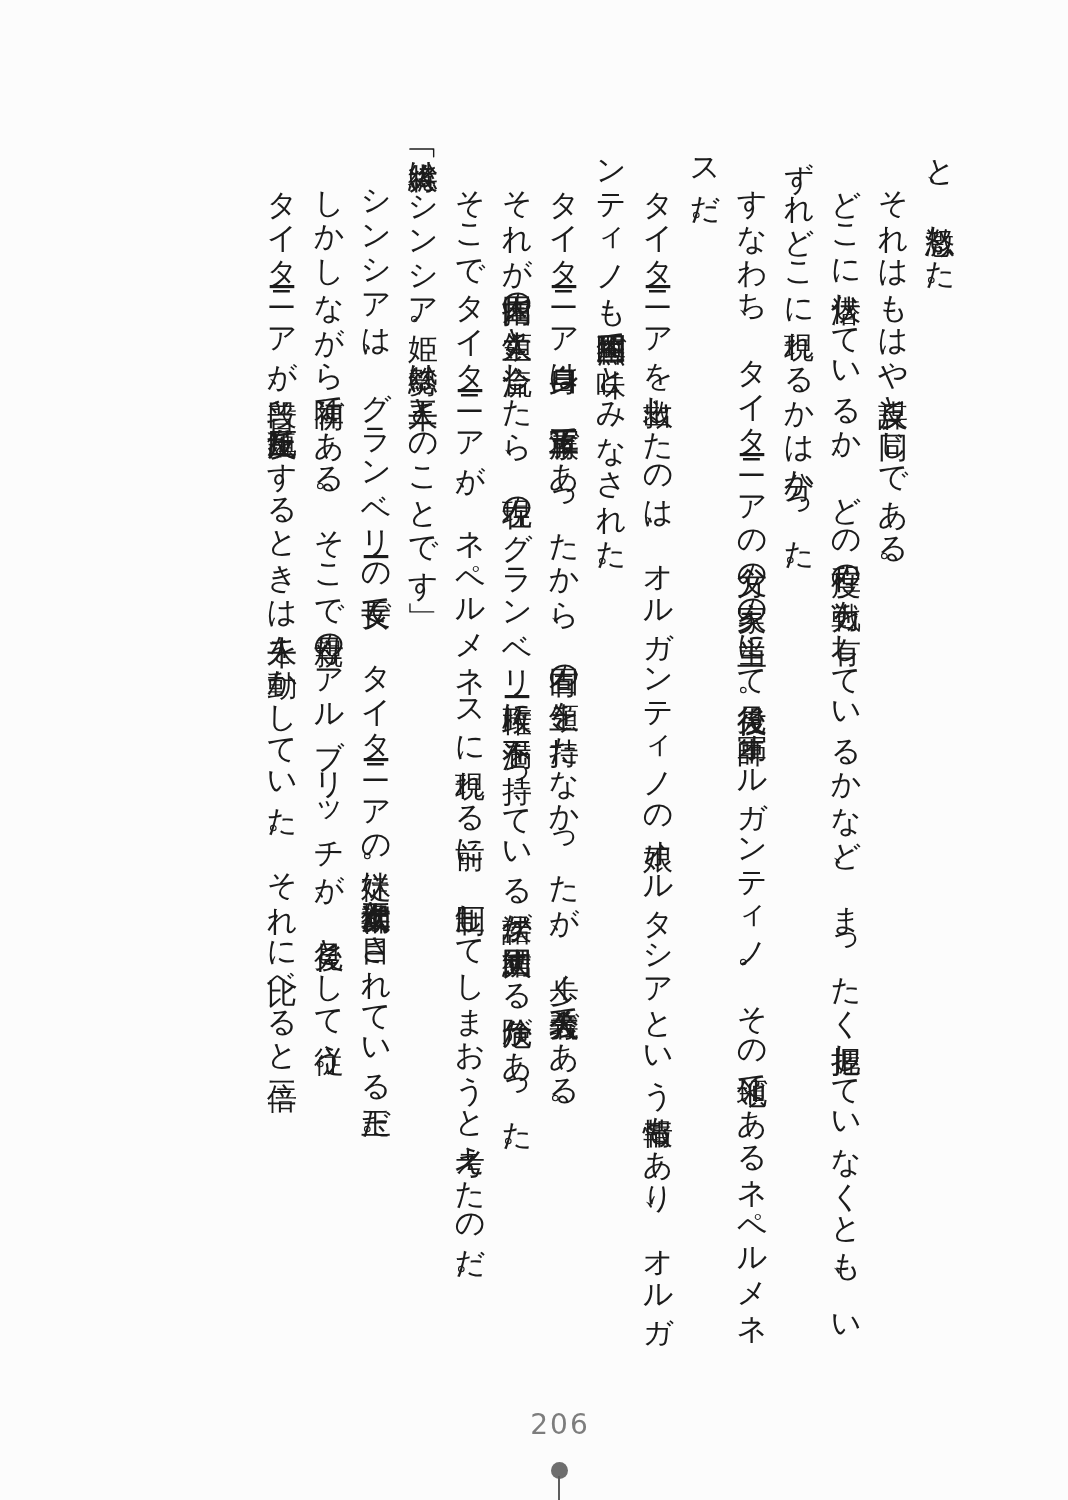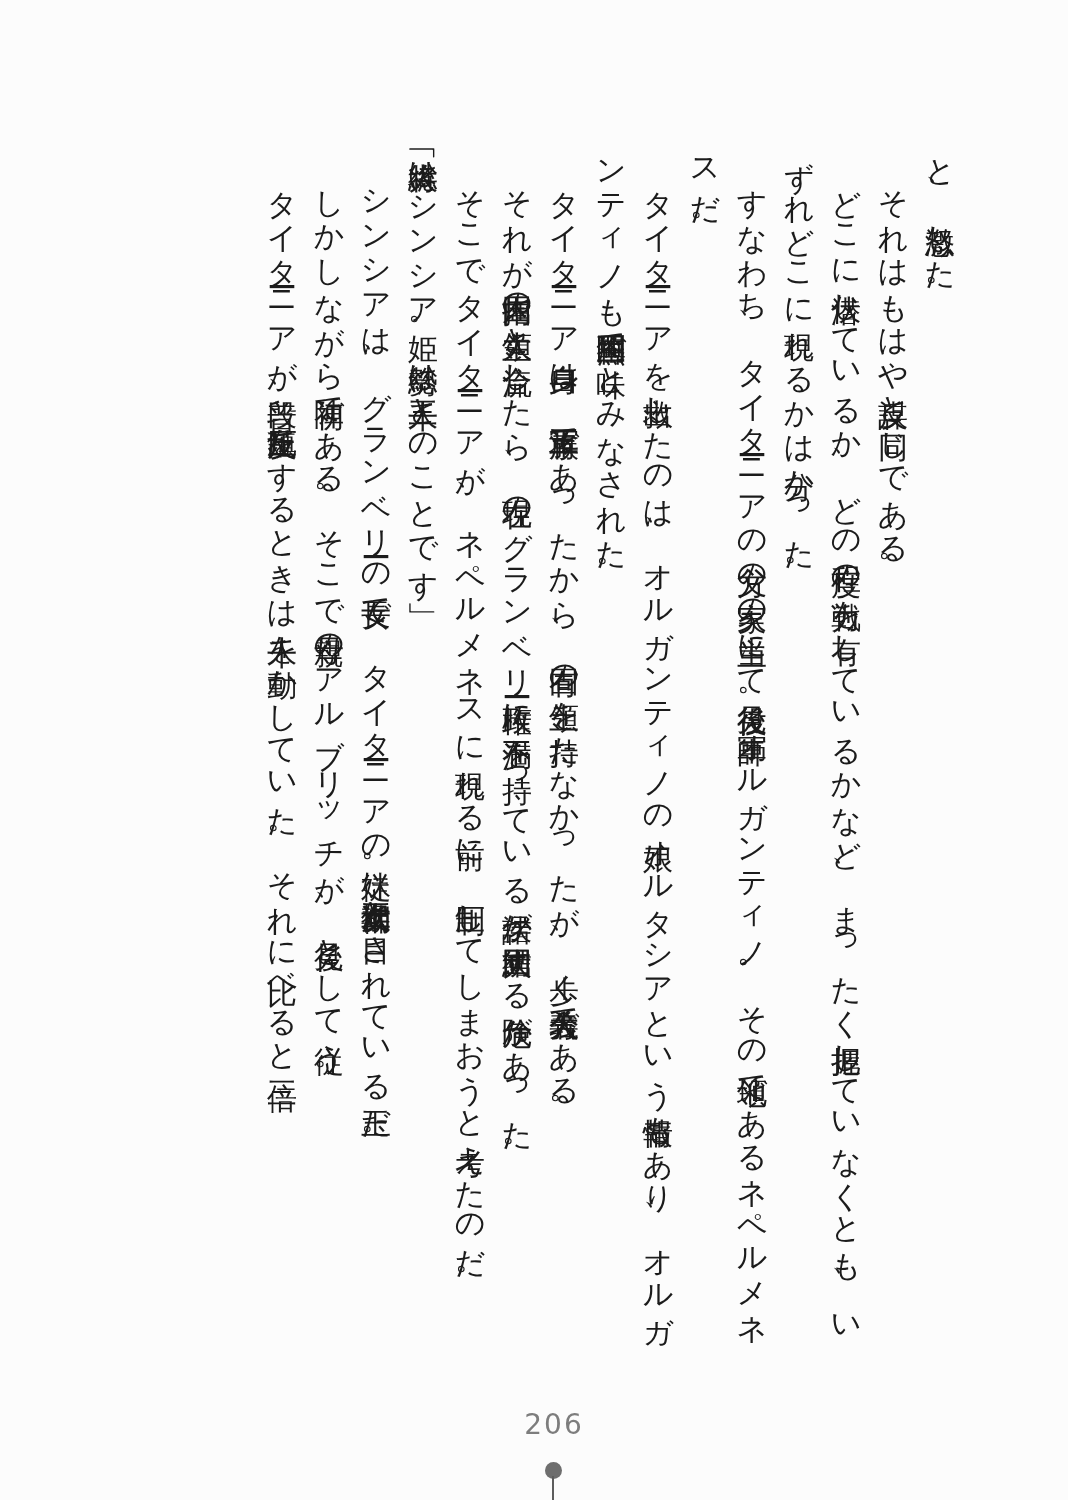--- a/index.html
+++ b/index.html
@@ -36,21 +36,21 @@
   .para {
     margin: 0;
     padding: 0;
     text-align: left;
   }
   .para.indent {
     text-indent: 1em;
   }
   .footer {
     position: absolute;
-    left: 0;
+    left: 6px;
     width: 960px;
     top: 1408px;
     height: 92px;
   }
   .page-number {
     position: absolute;
     left: 554px;
     top: 0;
     transform: translateX(-50%);
     font-family: "DejaVu Sans", "Liberation Sans", sans-serif;

